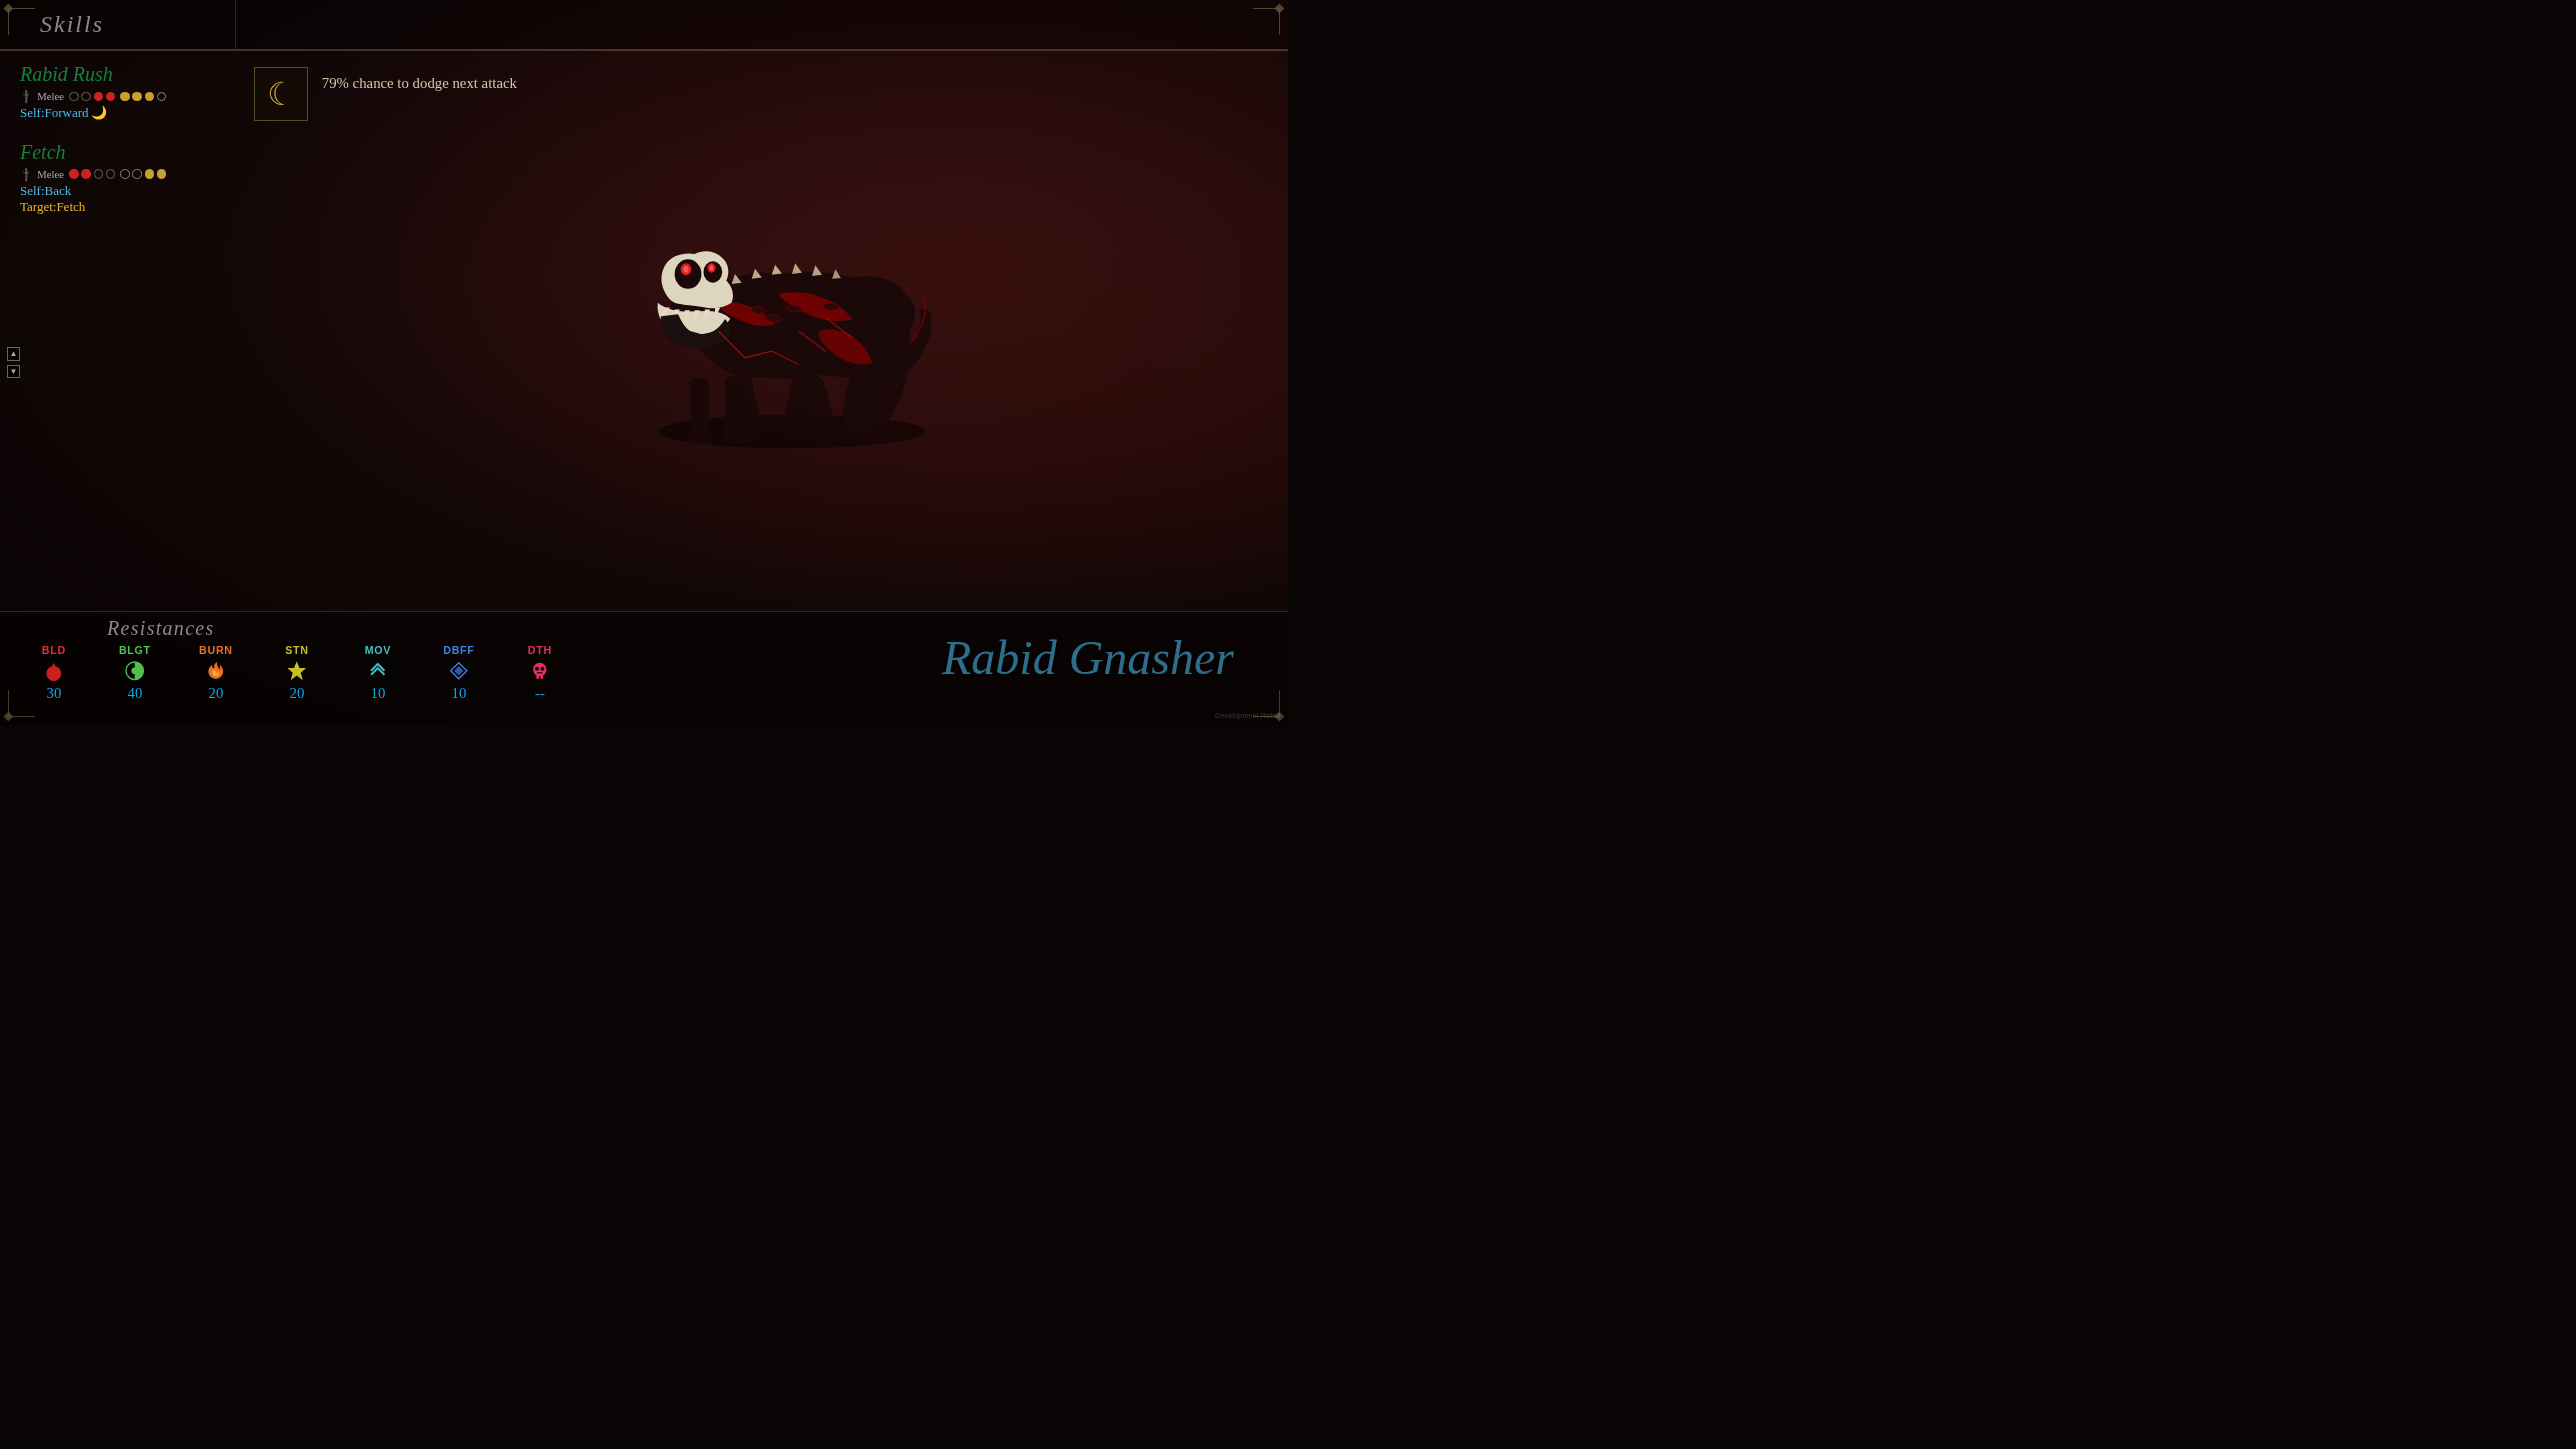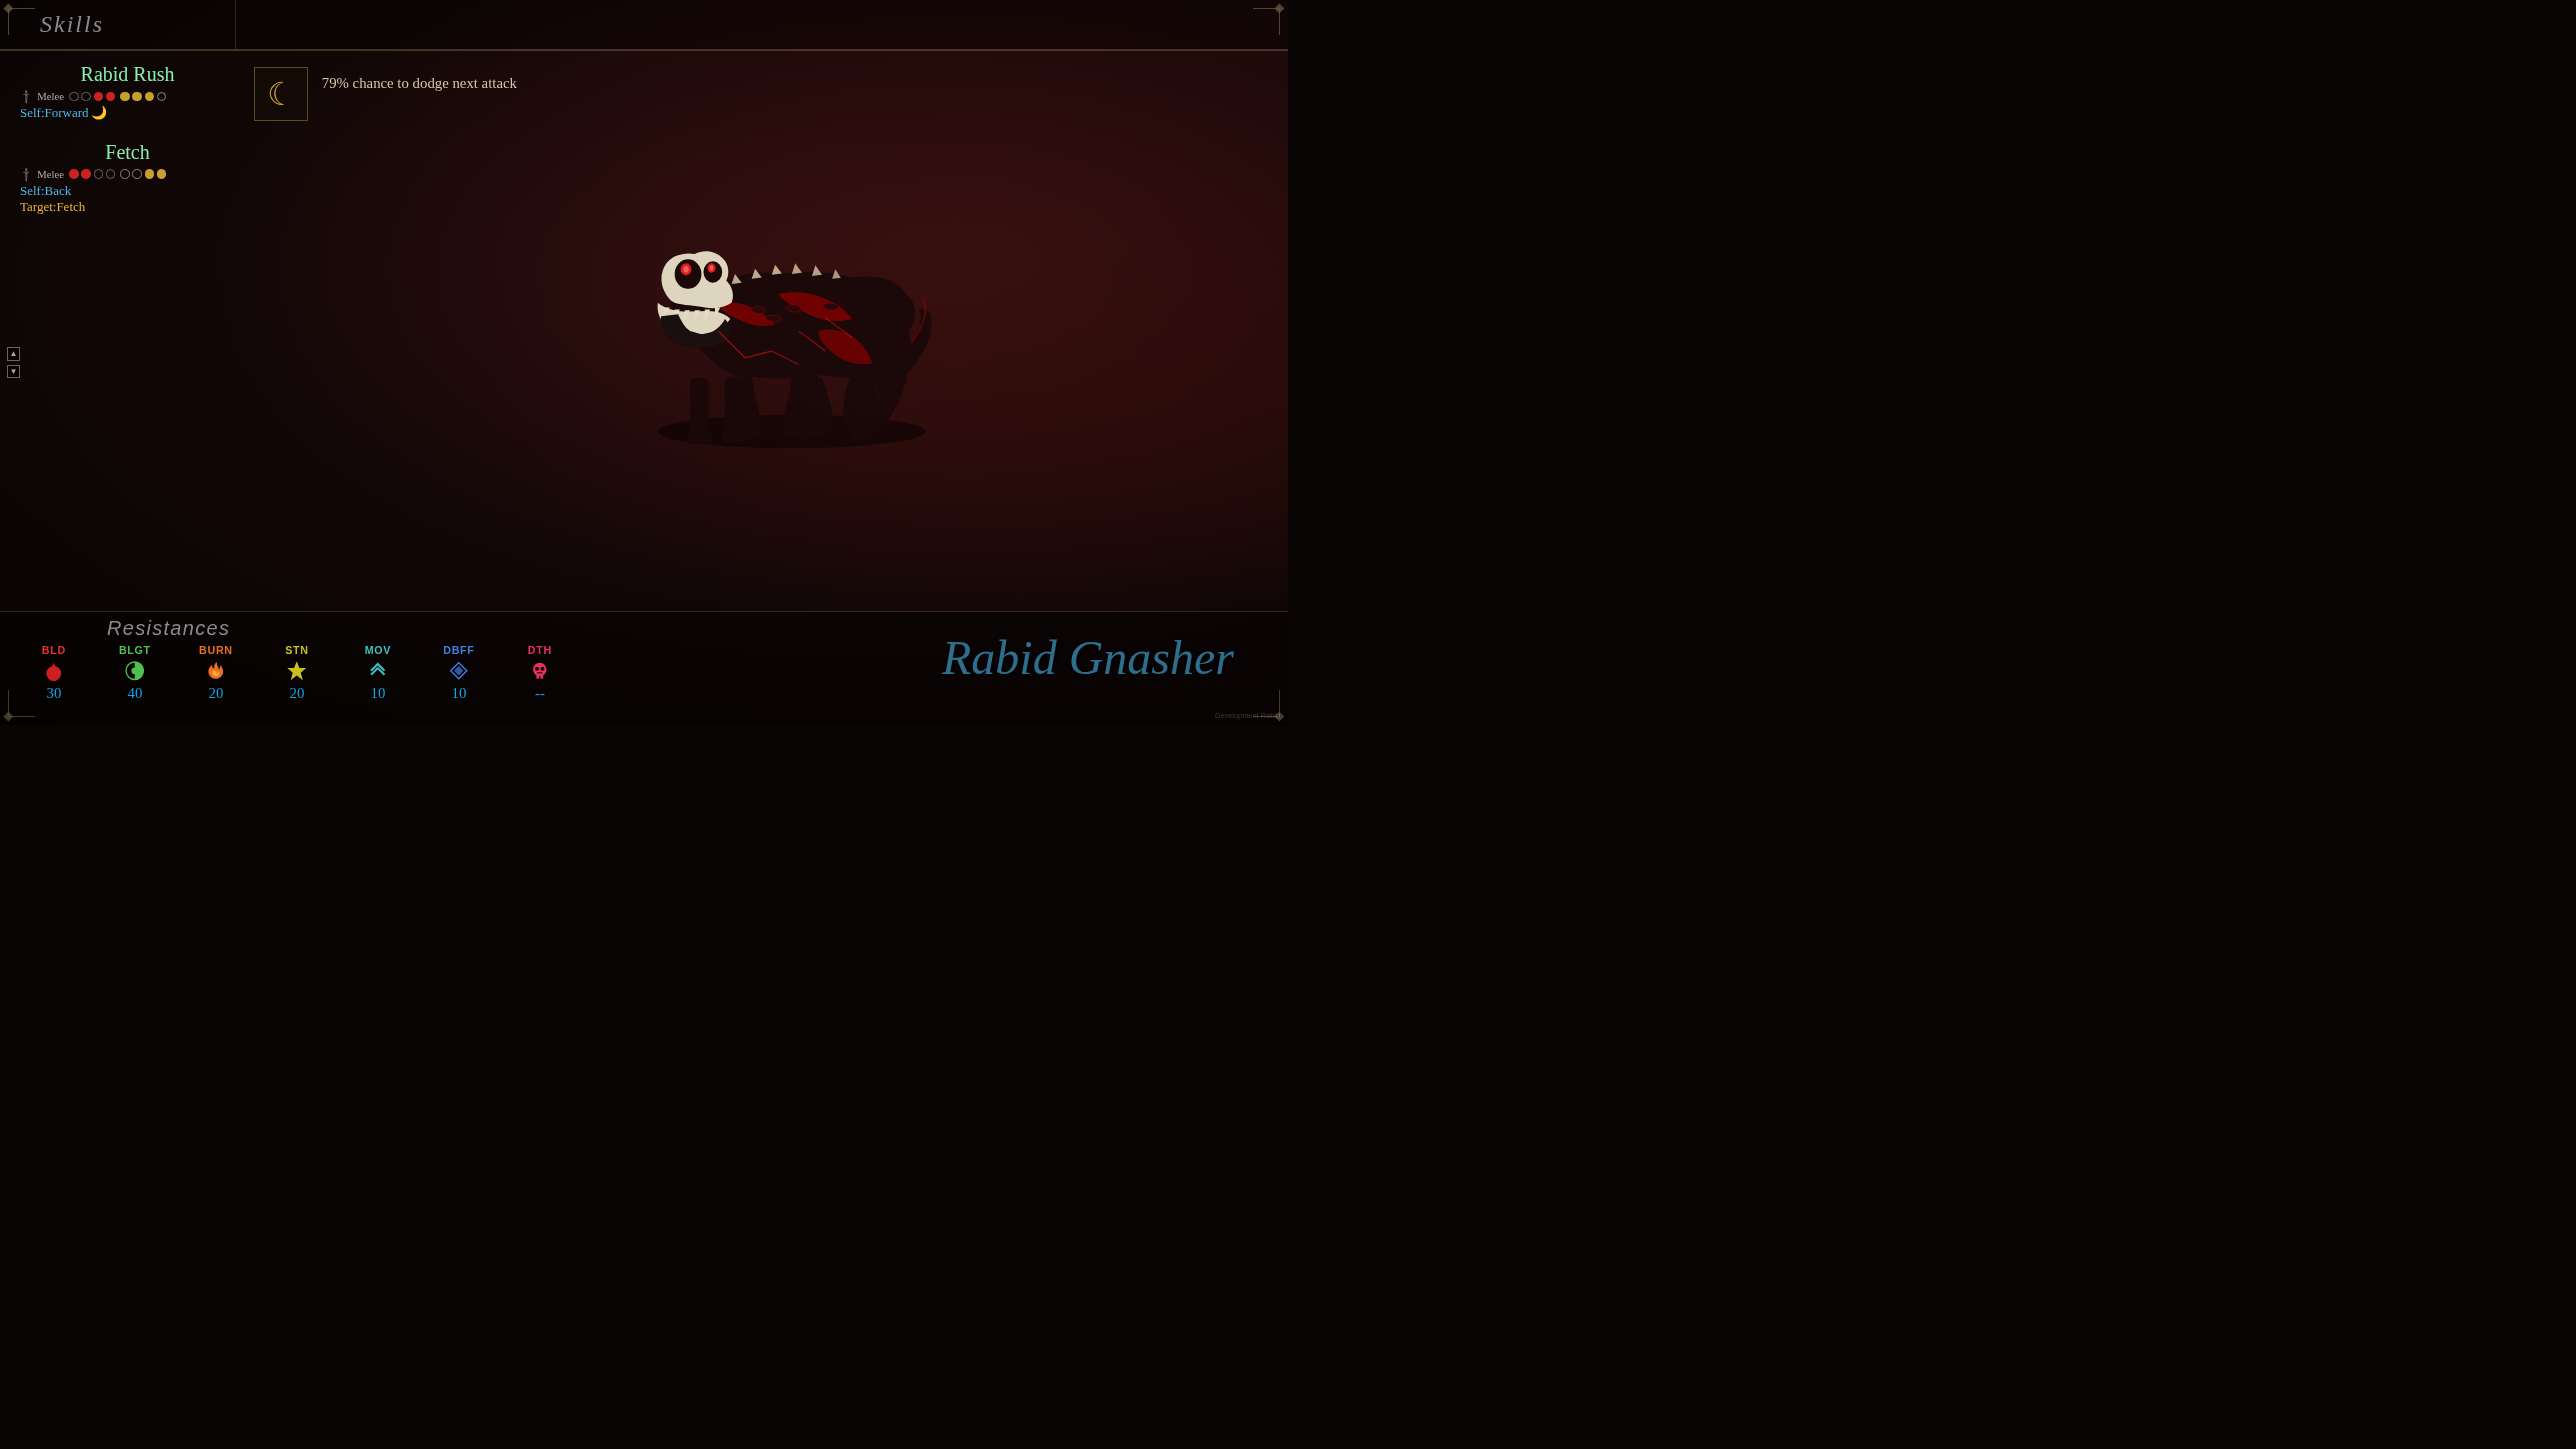--- a/index.html
+++ b/index.html
@@ -99,24 +99,24 @@
     }
 
     
     .skill-item {
       margin-bottom: 20px;
       cursor: pointer;
     }
 
     .skill-name {
       font-size: 20px;
-      color: #86efac;
+      color: #15803d;
+      font-style: italic;
       font-family: 'Georgia', serif;
       margin-bottom: 4px;
-      text-align: center;
     }
 
     .skill-type-row {
       display: flex;
       align-items: center;
       gap: 5.4px;
       margin-bottom: 2.7px;
       font-size: 10.7px;
       color: #aaa;
     }
@@ -264,21 +264,21 @@
       border-top: 0.7px solid rgba(138,122,90,0.3);
       background: rgba(0,0,0,0.4);
     }
 
     .resistances-title {
       text-align: left;
       padding: 5.4px 0 3.4px 107px;
       font-size: 20px;
       color: #8a8a8a;
       font-style: italic;
-      font-family: Liberation Sans, sans-serif;
+      font-family: Liberation Serif, serif;
       letter-spacing: 1.3px;
     }
 
     .resistances-grid {
       display: flex;
       gap: 0;
       padding: 0 13.4px;
     }
 
     .resistance-item {

